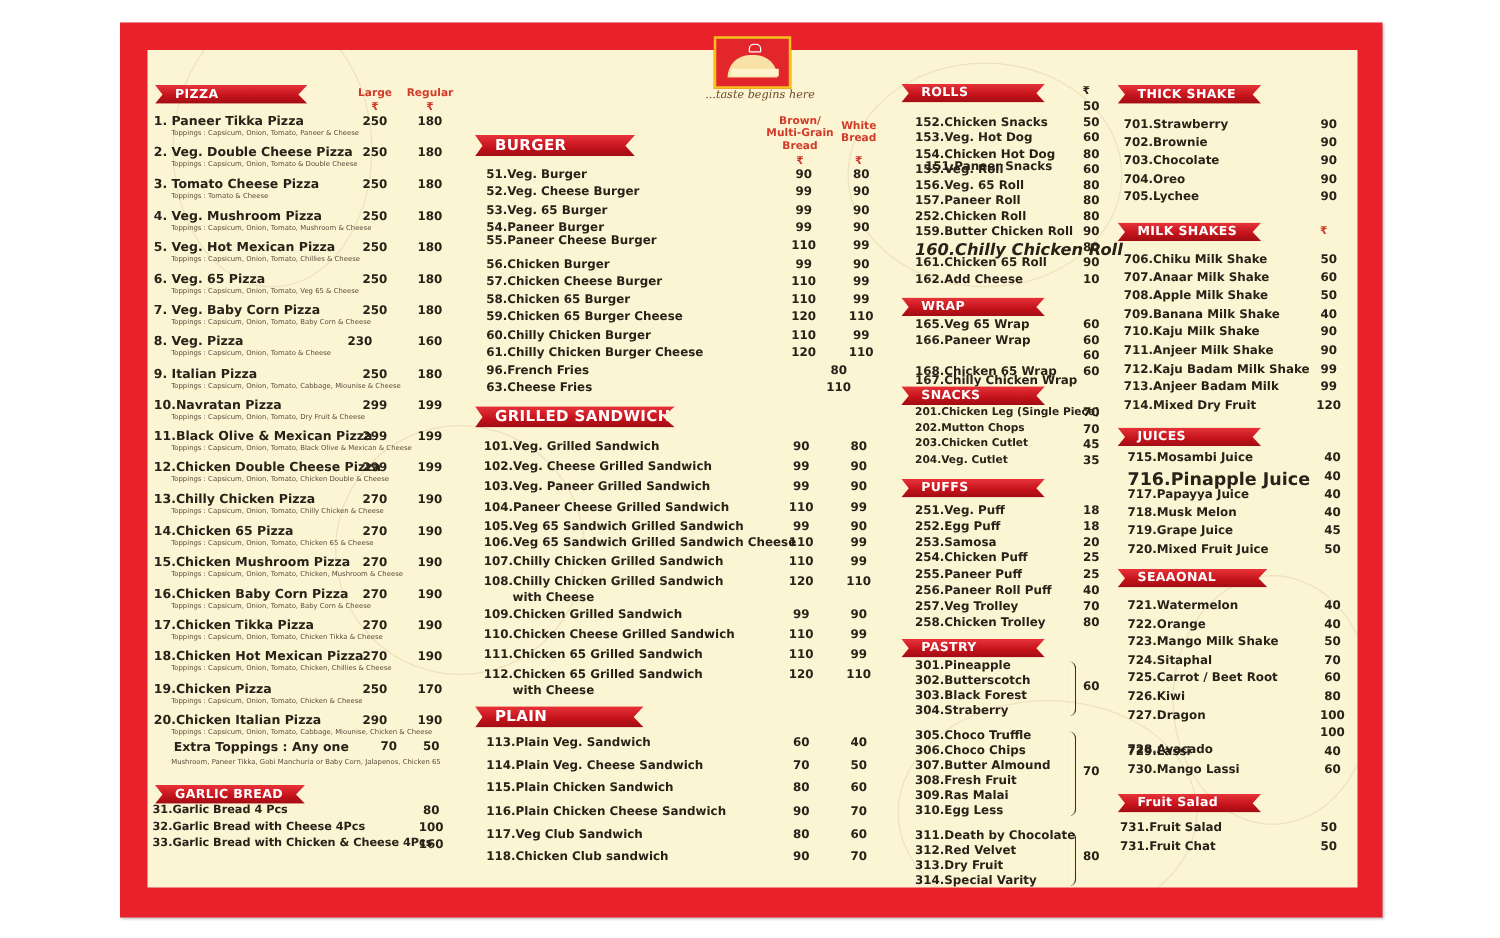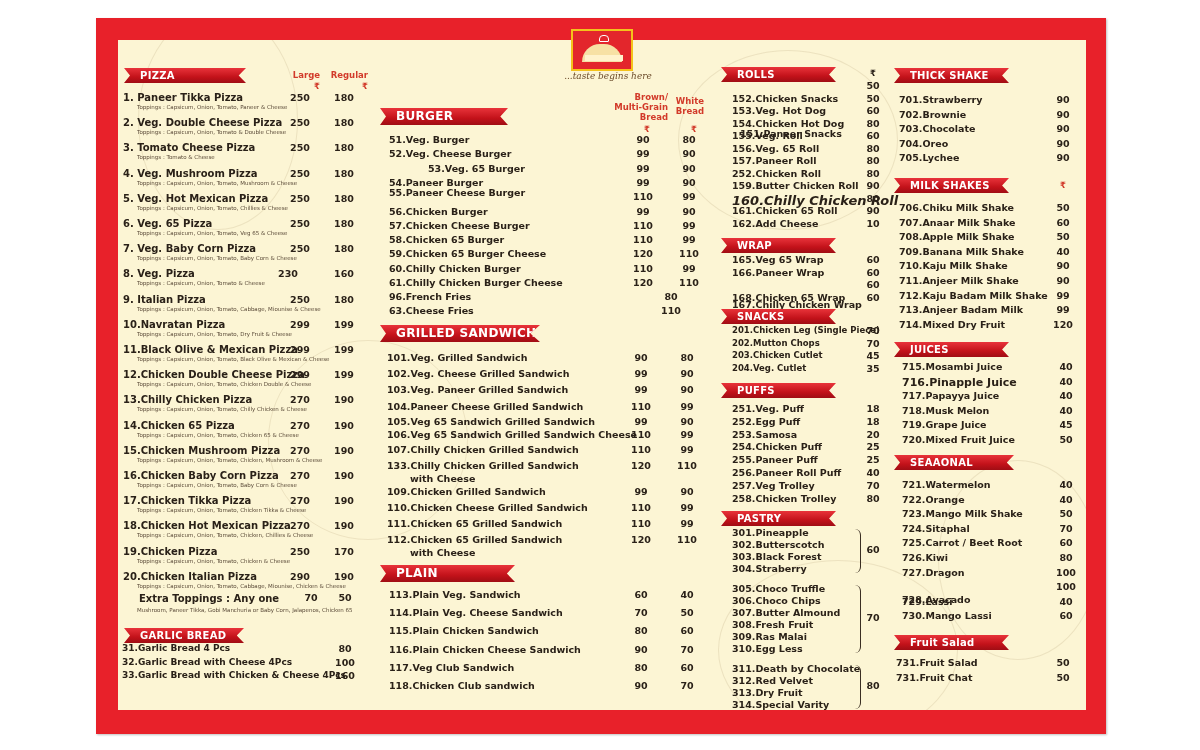--- a/index.html
+++ b/index.html
@@ -31,21 +31,21 @@
 
   .banner {
     position: absolute; height: 15px; color: #fff; font-weight: bold; font-size: 10px;
     line-height: 15px; padding-left: 16px;
     background: linear-gradient(180deg, #e8333a 0%, #c3121a 60%, #a00d14 100%);
     clip-path: polygon(0 0, 100% 0, 94% 50%, 100% 100%, 0 100%, 6px 50%);
     letter-spacing: 0.3px;
   }
   .banner.lg { height: 17px; font-size: 12px; line-height: 17px; }
 
-  .hdr { position: absolute; color: #d23a2a; font-weight: bold; font-size: 8.5px; text-align: right; line-height: 10px; }
+  .hdr { position: absolute; color: #d23a2a; font-weight: bold; font-size: 8.5px; text-align: center; line-height: 10px; }
 
   .row { position: absolute; font-weight: bold; font-size: 9.5px; white-space: nowrap; color: #2a2118; }
   .price { position: absolute; font-weight: bold; font-size: 9.5px; text-align: center; color: #2a2118; }
   .sub { position: absolute; font-size: 5.5px; color: #5a4a38; white-space: nowrap; }
 
   .brace {
     position: absolute; width: 6px; border-right: 1.5px solid #3a2e22;
     border-radius: 0 6px 6px 0;
   }
 </style>
@@ -169,21 +169,21 @@
     <div class="hdr" style="left: 612px; top: 92px; width: 56px;">Brown/ Multi-Grain Bread</div>
     <div class="hdr" style="left: 670px; top: 96px; width: 34px;">White Bread</div>
     <div class="hdr" style="left: 630px; top: 124px; width: 20px;">₹</div>
     <div class="hdr" style="left: 677px; top: 124px; width: 20px;">₹</div>
     <div class="row" style="left: 389px; top: 134px;">51.Veg. Burger</div>
     <div class="price" style="left: 630px; top: 134px; width: 26px;">90</div>
     <div class="price" style="left: 676px; top: 134px; width: 26px;">80</div>
     <div class="row" style="left: 389px; top: 148.3px;">52.Veg. Cheese Burger</div>
     <div class="price" style="left: 630px; top: 148.3px; width: 26px;">99</div>
     <div class="price" style="left: 676px; top: 148.3px; width: 26px;">90</div>
-    <div class="row" style="left: 389px; top: 162.6px; margin-left: 39px;">53.Veg. 65 Burger</div>
+    <div class="row" style="left: 389px; top: 162.6px;">53.Veg. 65 Burger</div>
     <div class="price" style="left: 630px; top: 162.6px; width: 26px;">99</div>
     <div class="price" style="left: 676px; top: 162.6px; width: 26px;">90</div>
     <div class="row" style="left: 389px; top: 176.9px;">54.Paneer Burger</div>
     <div class="price" style="left: 630px; top: 176.9px; width: 26px;">99</div>
     <div class="price" style="left: 676px; top: 176.9px; width: 26px;">90</div>
     <div class="row" style="left: 389px; top: 187px;">55.Paneer Cheese Burger</div>
     <div class="price" style="left: 630px; top: 191.2px; width: 26px;">110</div>
     <div class="price" style="left: 676px; top: 191.2px; width: 26px;">99</div>
     <div class="row" style="left: 389px; top: 205.5px;">56.Chicken Burger</div>
     <div class="price" style="left: 630px; top: 205.5px; width: 26px;">99</div>
@@ -222,21 +222,21 @@
     <div class="price" style="left: 674px; top: 401px; width: 26px;">99</div>
     <div class="row" style="left: 387px; top: 416px;">105.Veg 65 Sandwich Grilled Sandwich</div>
     <div class="price" style="left: 628px; top: 416px; width: 26px;">99</div>
     <div class="price" style="left: 674px; top: 416px; width: 26px;">90</div>
     <div class="row" style="left: 387px; top: 429px;">106.Veg 65 Sandwich Grilled Sandwich Cheese</div>
     <div class="price" style="left: 628px; top: 429px; width: 26px;">110</div>
     <div class="price" style="left: 674px; top: 429px; width: 26px;">99</div>
     <div class="row" style="left: 387px; top: 444px;">107.Chilly Chicken Grilled Sandwich</div>
     <div class="price" style="left: 628px; top: 444px; width: 26px;">110</div>
     <div class="price" style="left: 674px; top: 444px; width: 26px;">99</div>
-    <div class="row" style="left: 387px; top: 460px;">133.Chilly Chicken Grilled Sandwich</div>
+    <div class="row" style="left: 387px; top: 460px;">108.Chilly Chicken Grilled Sandwich</div>
     <div class="row" style="left: 410px; top: 473px;">with Cheese</div>
     <div class="price" style="left: 628px; top: 460px; width: 26px;">120</div>
     <div class="price" style="left: 674px; top: 460px; width: 26px;">110</div>
     <div class="row" style="left: 387px; top: 486px;">109.Chicken Grilled Sandwich</div>
     <div class="price" style="left: 628px; top: 486px; width: 26px;">99</div>
     <div class="price" style="left: 674px; top: 486px; width: 26px;">90</div>
     <div class="row" style="left: 387px; top: 502px;">110.Chicken Cheese Grilled Sandwich</div>
     <div class="price" style="left: 628px; top: 502px; width: 26px;">110</div>
     <div class="price" style="left: 674px; top: 502px; width: 26px;">99</div>
     <div class="row" style="left: 387px; top: 518px;">111.Chicken 65 Grilled Sandwich</div>
@@ -374,21 +374,21 @@
     <div class="row" style="left: 899px; top: 289.6px; font-size: 9.5px;">712.Kaju Badam Milk Shake</div>
     <div class="price" style="left: 1050px; top: 289.6px; width: 26px;">99</div>
     <div class="row" style="left: 899px; top: 304.2px; font-size: 9.5px;">713.Anjeer Badam Milk</div>
     <div class="price" style="left: 1050px; top: 304.2px; width: 26px;">99</div>
     <div class="row" style="left: 899px; top: 318.8px; font-size: 9.5px;">714.Mixed Dry Fruit</div>
     <div class="price" style="left: 1050px; top: 318.8px; width: 26px;">120</div>
     <div class="hdr" style="left: 1052px; top: 180px; width: 14px;">₹</div>
     <div class="banner" style="left: 894px; top: 342px; width: 115px;">JUICES</div>
     <div class="row" style="left: 902px; top: 361px; font-size: 9.5px;">715.Mosambi Juice</div>
     <div class="price" style="left: 1053px; top: 361px; width: 26px;">40</div>
-    <div class="row" style="left: 902px; top: 375.6px; font-size: 11px;">716.Pinapple Juice</div>
+    <div class="row" style="left: 902px; top: 375.6px; font-size: 14px;">716.Pinapple Juice</div>
     <div class="price" style="left: 1053px; top: 375.6px; width: 26px;">40</div>
     <div class="row" style="left: 902px; top: 390.2px; font-size: 9.5px;">717.Papayya Juice</div>
     <div class="price" style="left: 1053px; top: 390.2px; width: 26px;">40</div>
     <div class="row" style="left: 902px; top: 404.8px; font-size: 9.5px;">718.Musk Melon</div>
     <div class="price" style="left: 1053px; top: 404.8px; width: 26px;">40</div>
     <div class="row" style="left: 902px; top: 419.4px; font-size: 9.5px;">719.Grape Juice</div>
     <div class="price" style="left: 1053px; top: 419.4px; width: 26px;">45</div>
     <div class="row" style="left: 902px; top: 434px; font-size: 9.5px;">720.Mixed Fruit Juice</div>
     <div class="price" style="left: 1053px; top: 434px; width: 26px;">50</div>
     <div class="banner" style="left: 894px; top: 455px; width: 120px;">SEAAONAL JUICES</div>

